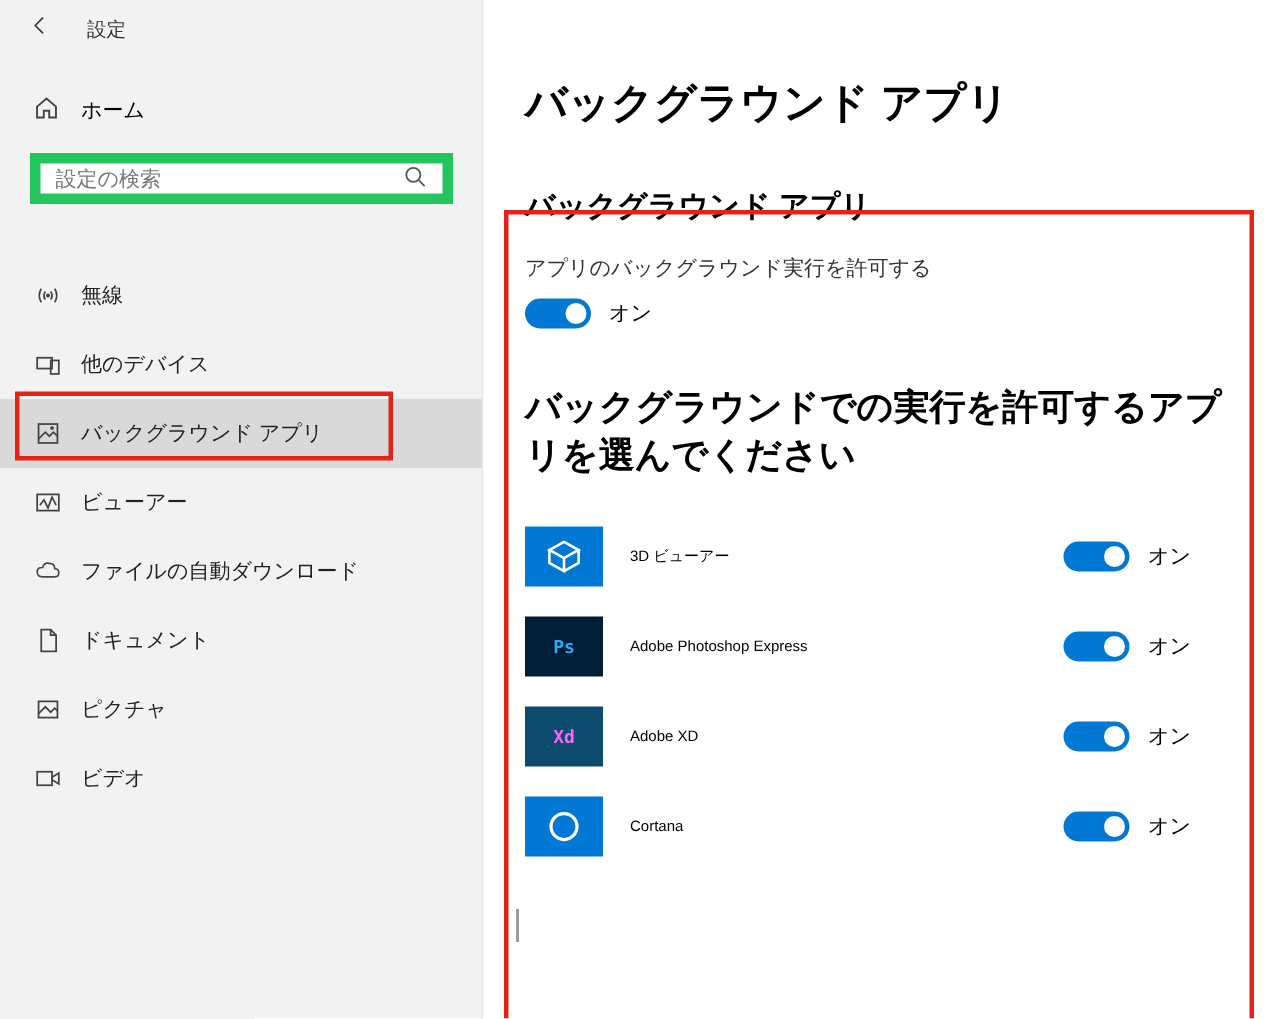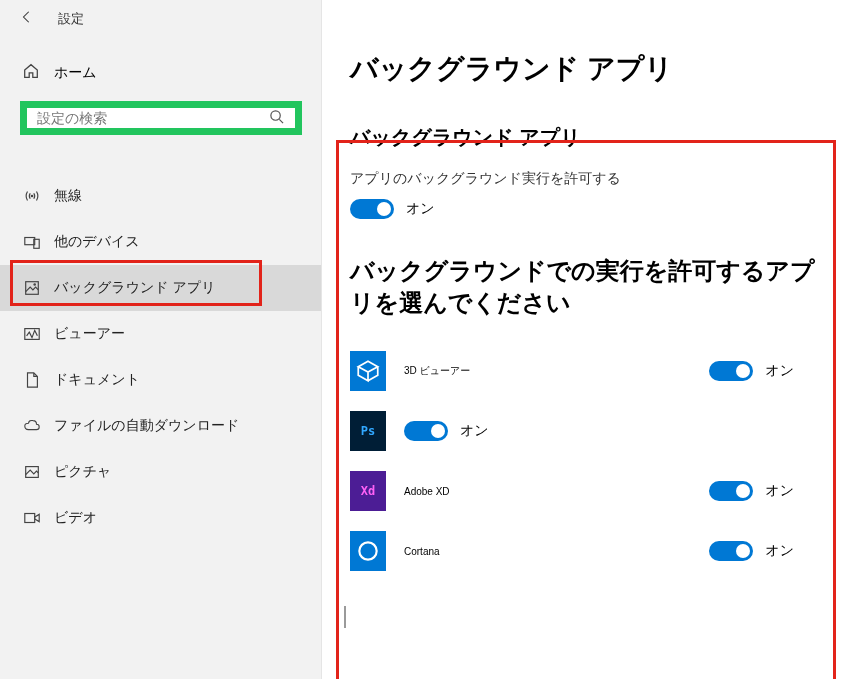--- a/index.html
+++ b/index.html
@@ -177,30 +177,30 @@
     max-width:480px;
   }
 
   .app-list { margin-top:22px; }
   .app-row {
     display:flex;
     align-items:center;
     height:60px;
   }
   .app-icon {
-    width:36px; height:40px;
+    width:52px; height:40px;
     background:#0078d4;
     display:flex; align-items:center; justify-content:center;
     color:#fff;
     font-size:12px;
     font-weight:600;
     margin-right:18px;
   }
   .app-icon.ps  { background:#001e36; color:#31a8ff; font-family:monospace; }
-  .app-icon.xd  { background:#4c1d95; color:#ff61f6; font-family:monospace;text-align:right; }
+  .app-icon.xd  { background:#0c4a6e; color:#ff61f6; font-family:monospace;text-align:right; }
   .app-icon.cortana { background:#0078d4; }
   .app-icon.cortana svg { width:26px; height:26px; }
   .app-icon.cube svg { width:26px; height:26px; }
 
   .app-name {
     flex:1;
     font-size:10px;
   }
   .app-toggle-wrap {
     display:flex;
@@ -315,33 +315,33 @@
             <rect x="2" y="4" width="16" height="12" fill="none" stroke="#444" stroke-width="1.3"></rect>
             <path d="M4 12 L7 8 L10 14 L13 6 L16 12" fill="none" stroke="#444" stroke-width="1.3"></path>
           </svg>
       </span>
       <span>ビューアー</span>
     </div>
 
     <div class="nav-item">
       <span class="nav-icon">
         <svg viewBox="0 0 20 20" width="18" height="18">
+            <path d="M6 14 Q2 14 2 10 Q2 7 6 7 Q7 3 11 4 Q15 4 15 8 Q18 8 18 11 Q18 14 15 14 Z" fill="none" stroke="#444" stroke-width="1.2"></path>
+          </svg>
+      </span>
+      <span>ファイルの自動ダウンロード</span>
+    </div>
+
+    <div class="nav-item">
+      <span class="nav-icon">
+        <svg viewBox="0 0 20 20" width="18" height="18">
             <path d="M5 2 H12 L16 6 V18 H5 Z M12 2 V6 H16" fill="none" stroke="#444" stroke-width="1.3"></path>
           </svg>
       </span>
       <span>ドキュメント</span>
-    </div>
-
-    <div class="nav-item">
-      <span class="nav-icon">
-        <svg viewBox="0 0 20 20" width="18" height="18">
-            <path d="M6 14 Q2 14 2 10 Q2 7 6 7 Q7 3 11 4 Q15 4 15 8 Q18 8 18 11 Q18 14 15 14 Z" fill="none" stroke="#444" stroke-width="1.2"></path>
-          </svg>
-      </span>
-      <span>ファイルの自動ダウンロード</span>
     </div>
 
     <div class="nav-item">
       <span class="nav-icon">
         <svg viewBox="0 0 20 20" width="18" height="18">
             <rect x="3" y="4" width="14" height="12" fill="none" stroke="#444" stroke-width="1.3"></rect>
             <path d="M3 13 L8 8 L12 12 L15 9 L17 11" fill="none" stroke="#444" stroke-width="1.3"></path>
           </svg>
       </span>
       <span>ピクチャ</span>
@@ -391,20 +391,21 @@
         </div>
         <div class="app-name">3D ビューアー</div>
         <div class="app-toggle-wrap">
           <div class="toggle"></div>
           <span class="toggle-label">オン</span>
         </div>
       </div>
 
       <div class="app-row">
         <div class="app-icon ps">Ps</div>
+        <div class="app-name">Adobe Photoshop Express</div>
         <div class="app-toggle-wrap">
           <div class="toggle"></div>
           <span class="toggle-label">オン</span>
         </div>
       </div>
 
       <div class="app-row">
         <div class="app-icon xd">Xd</div>
         <div class="app-name">Adobe XD</div>
         <div class="app-toggle-wrap">

